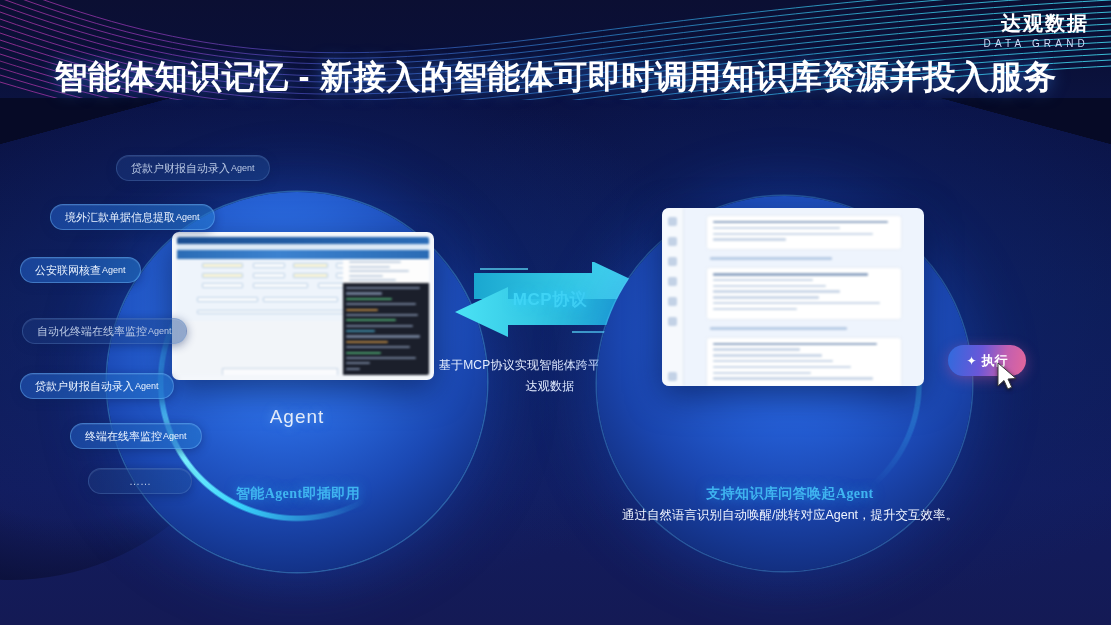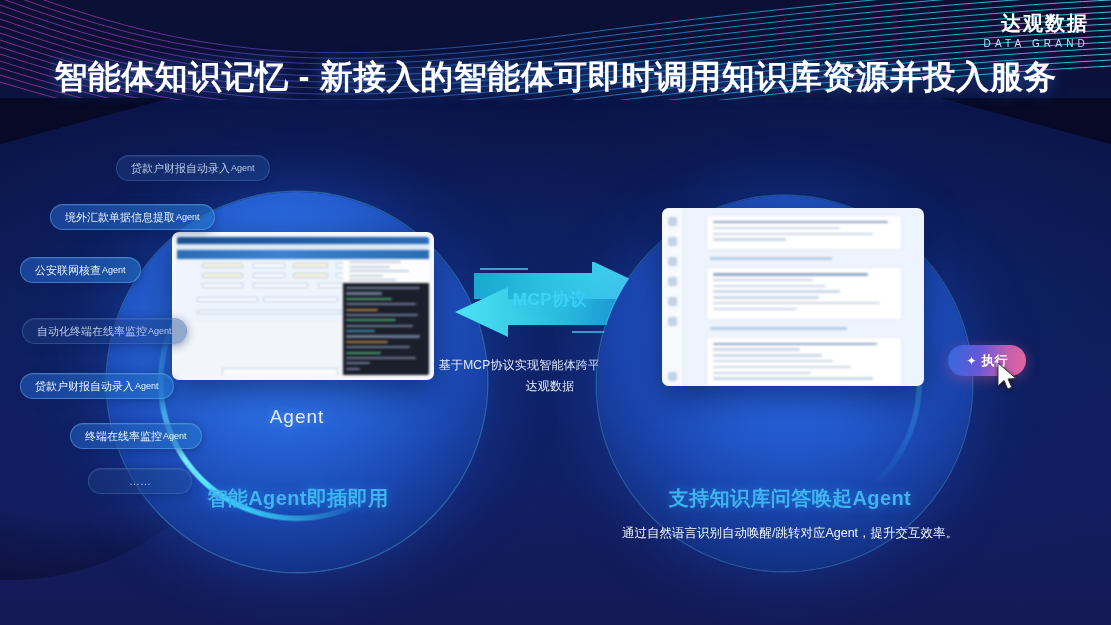--- a/index.html
+++ b/index.html
@@ -165,22 +165,22 @@
   }
   .chip.dim{
     color:#b9c8e4; border-color:rgba(110,150,210,.28);
     background:linear-gradient(100deg, rgba(26,54,125,.55), rgba(30,76,150,.45));
   }
   .chip .sfx{ font-size:9px; margin-left:1px; }
 
   
   .feat{ position:absolute; text-align:center; }
   .feat-title{
-    font-size:20px; font-weight:600; color:#3fb4f0; letter-spacing:.4px;
-    text-shadow:0 0 12px rgba(40,170,250,.55); margin-bottom:9px;
+    font-size:14px; font-weight:600; color:#3fb4f0; letter-spacing:.4px;
+    text-shadow:0 0 12px rgba(40,170,250,.55); font-family:Liberation Serif, serif;
   }
   .feat-body{ font-size:12.5px; color:#f0f5ff; line-height:1.95; }
 
   .feat-left{ left:108px; top:485px; width:380px; }
   .feat-right{ left:600px; top:485px; width:380px;text-align:center; }
 </style>
 </head>
 <body>
 
 <div id="stage">

